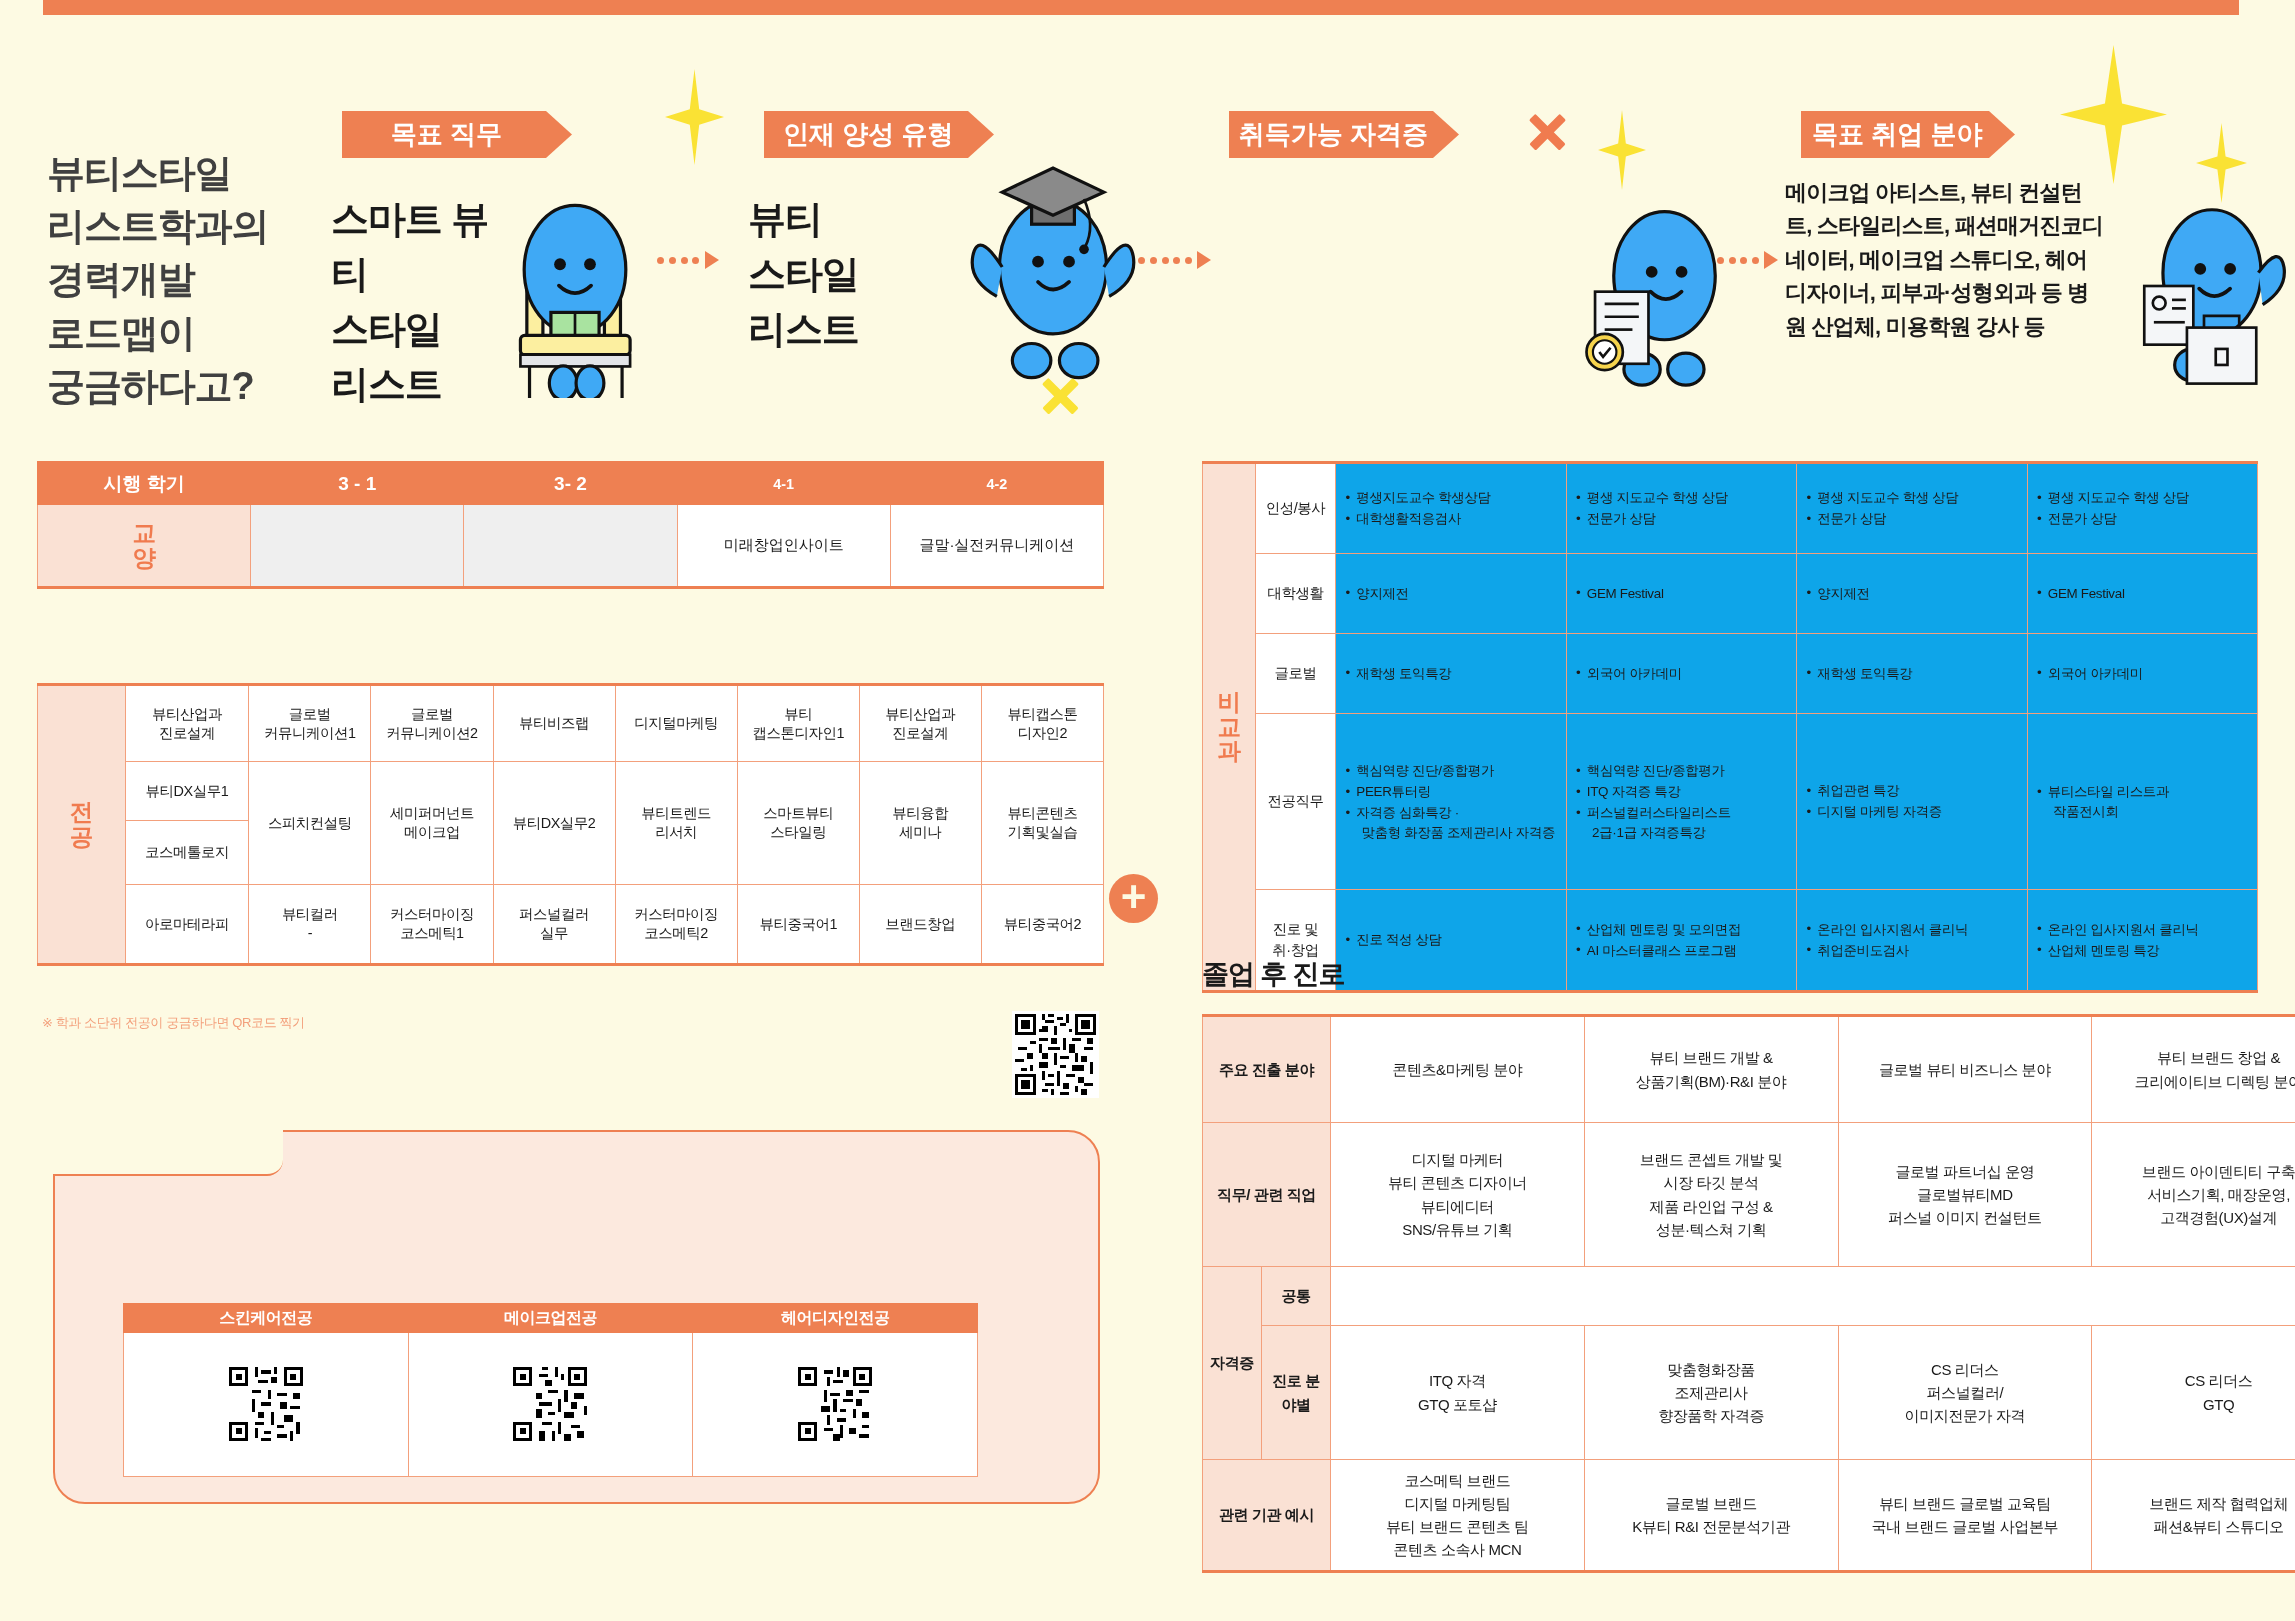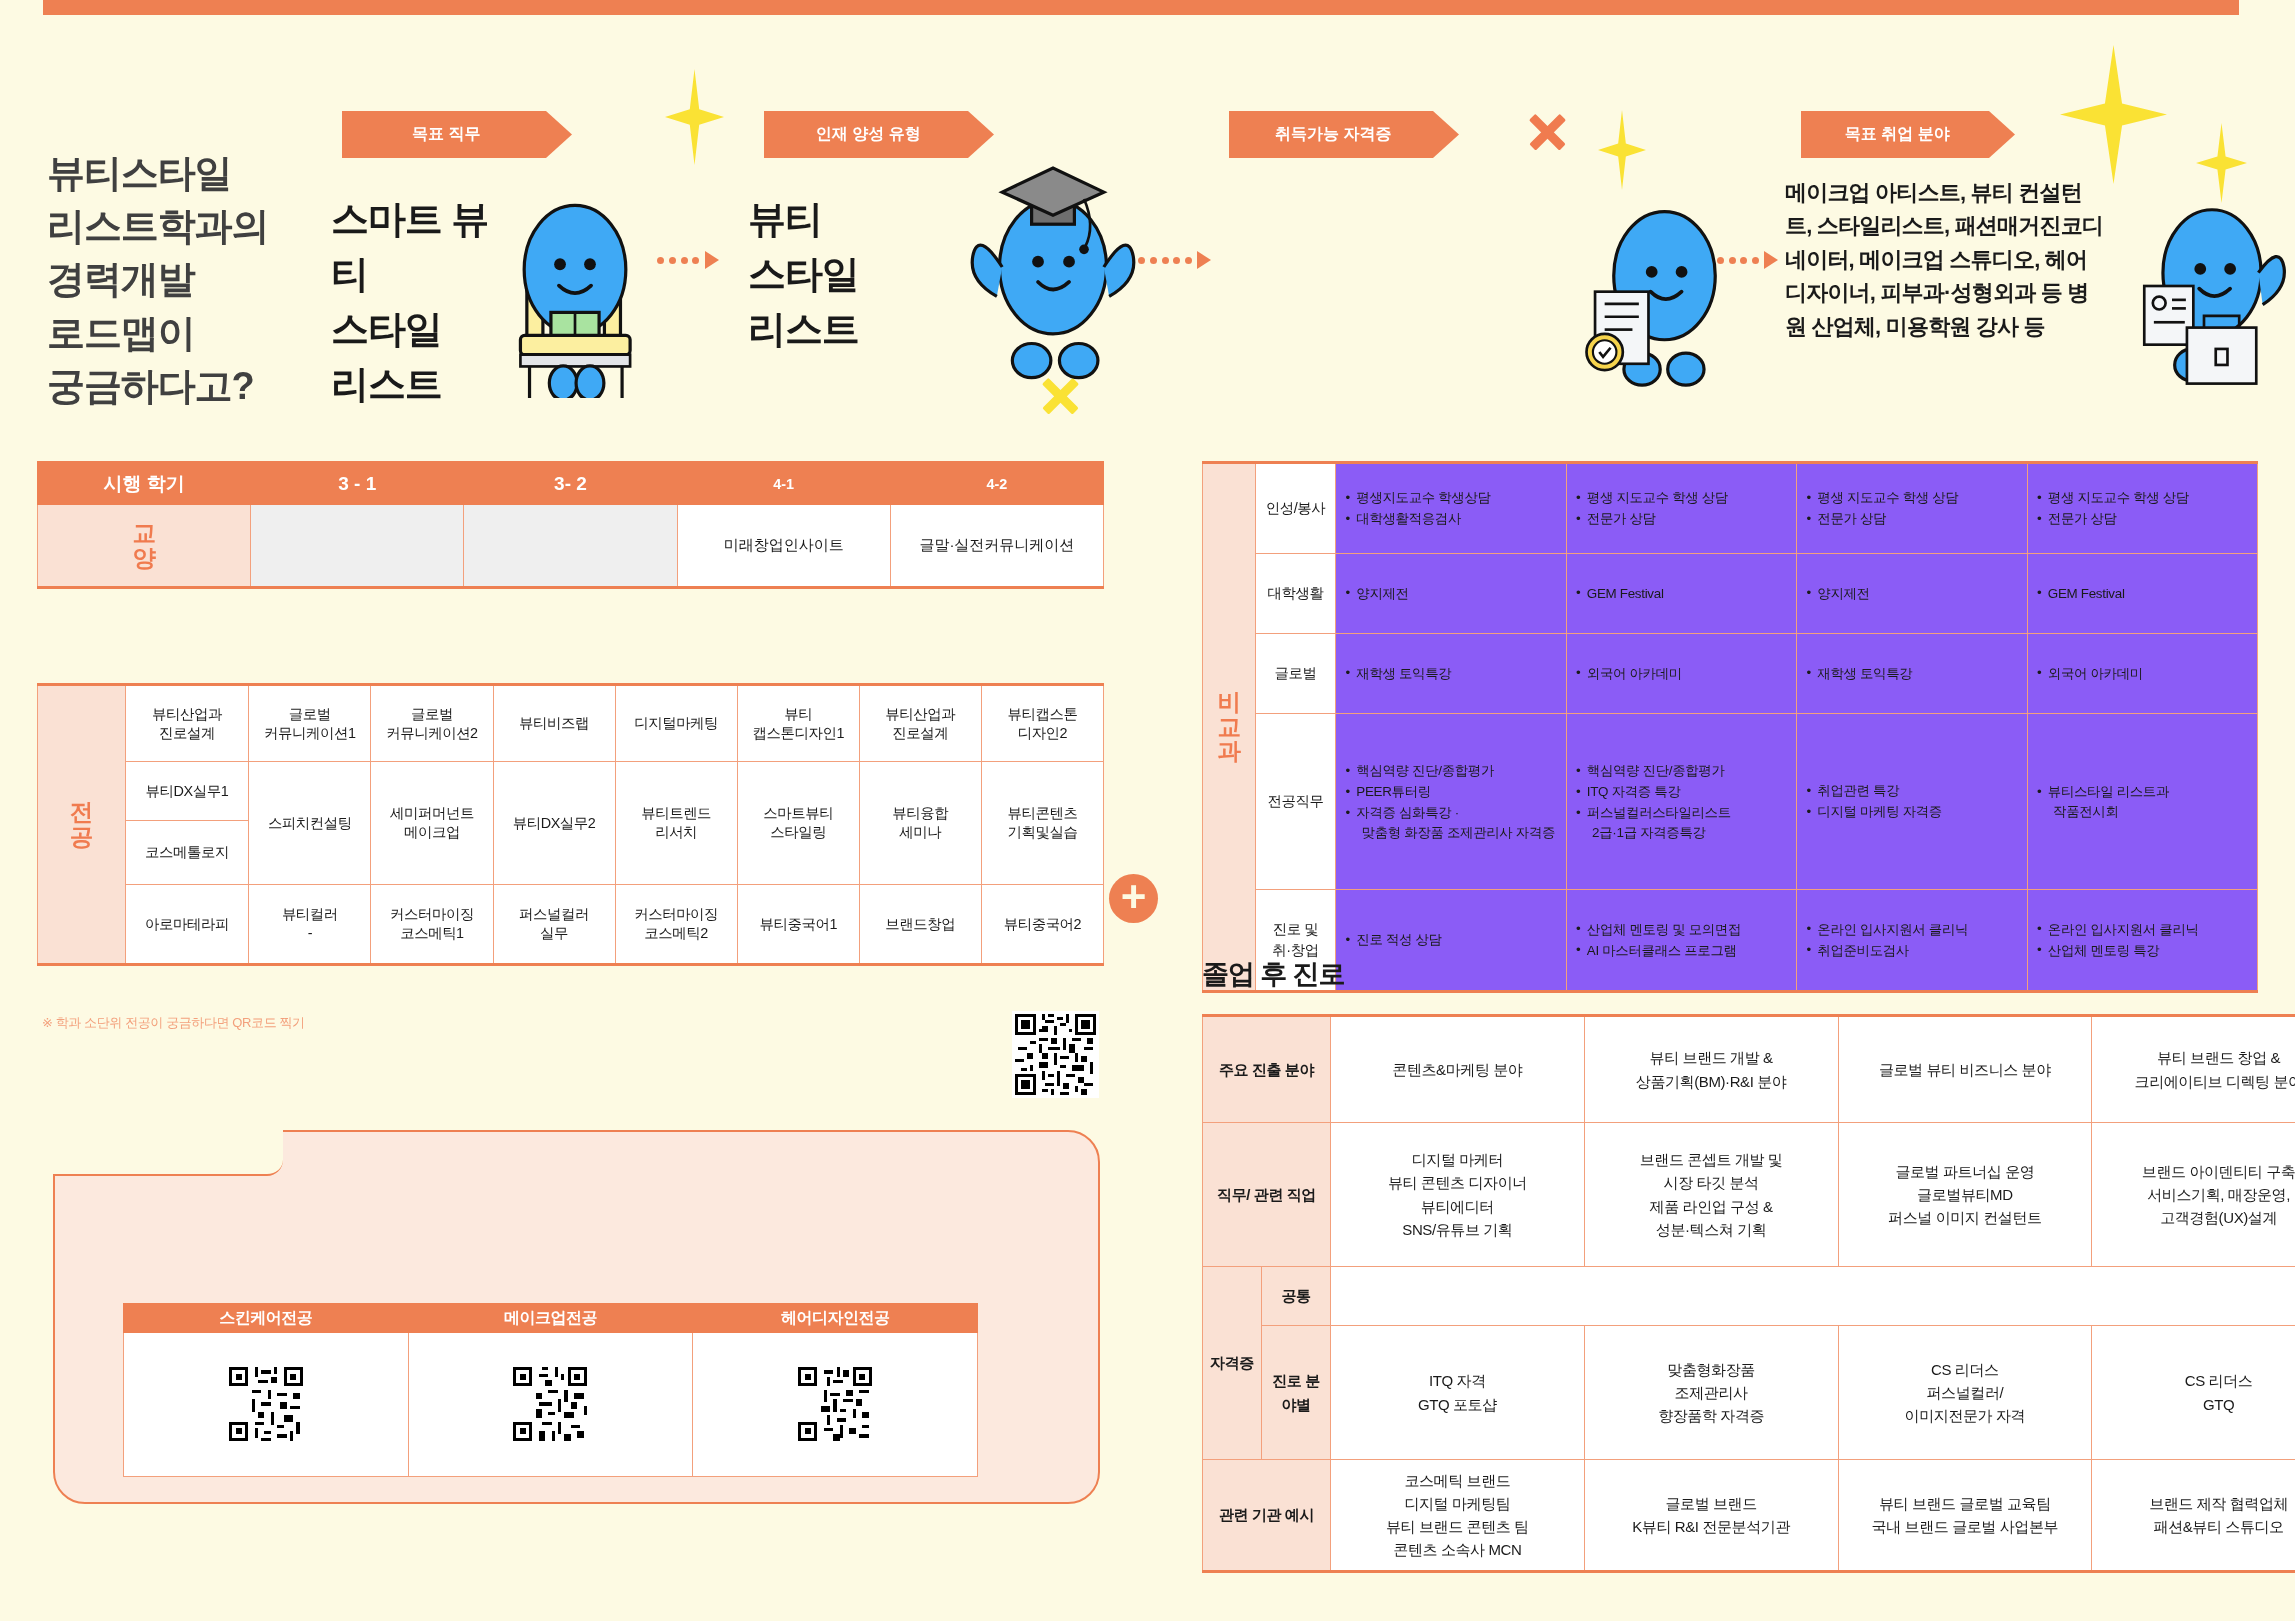--- a/index.html
+++ b/index.html
@@ -19,21 +19,21 @@
 
   
   .hdr-title {
     position:absolute; left:47px; top:147px; width:299px;
     color:#404040; font-weight:bold; font-size:38px; line-height:1.40;
     letter-spacing:-1.1px;
   }
 
   .tag {
     position:absolute; height:47px; background:#EE8052; color:#fff;
-    font-weight:bold; font-size:16px; display:flex; align-items:center;
+    font-weight:bold; font-size:26px; display:flex; align-items:center;
     justify-content:center; padding-right:21.4px;
     clip-path: polygon(0 0, calc(100% - 26px) 0, 100% 50%, calc(100% - 26px) 100%, 0 100%);
   }
   .tag-1 { left:342px; top:111px; width:230px; }
   .tag-2 { left:764px; top:111px; width:230px; }
   .tag-3 { left:1229px; top:111px; width:230px; }
   .tag-4 { left:1801px; top:111px; width:214px;text-align:right; }
 
   .big-word {
     position:absolute; font-weight:bold; font-size:38px; line-height:1.45;
@@ -93,21 +93,21 @@
   .sem-table td.grey { background:#EFEFEF; }
 
   .major-table { position:absolute; left:37px; top:683px; width:1067px; }
   .major-table td { background:#fff; text-align:center; font-size:14.4px; color:#1a1a1a; line-height:1.30; letter-spacing:-0.4px;}
   .major-table td.rowhdr {
     background:#FAE1D4; color:#F07B4F; font-weight:bold; font-size:23.5px; width:56px;
     letter-spacing:-0.5px; line-height:1.05;
   }
 
   .nco-table { position:absolute; left:1202px; top:461px; width:1056px; }
-  .nco-table td { background:#8b5cf6; font-size:13.4px; color:#1a1a1a; line-height:1.45; padding:7.5px 8.5px; letter-spacing:-0.3px; vertical-align:middle;}
+  .nco-table td { background:#0ea5e9; font-size:13.4px; color:#1a1a1a; line-height:1.45; padding:7.5px 8.5px; letter-spacing:-0.3px; vertical-align:middle;}
   .nco-table td.rowhdr {
     background:#FAE1D4; color:#F07B4F; font-weight:bold; font-size:23.5px; width:53px;
     text-align:center; letter-spacing:-0.5px; line-height:1.05;
   }
   .nco-table td.cat { background:#fff; text-align:center; width:80px; font-size:14.4px; letter-spacing:-0.4px;}
   .nco-table ul { list-style:none; }
   .nco-table li { position:relative; padding-left:11.8px; margin:1.6px 0; }
   .nco-table li::before { content:"•"; position:absolute; left:1.1px; top:-0.5px; }
   .nco-table li .ind { display:block; padding-left:5.3px; }
 

